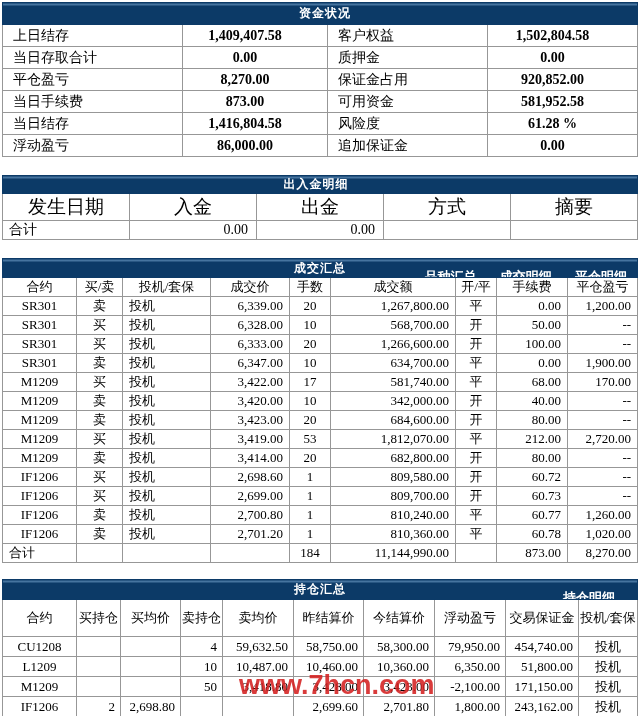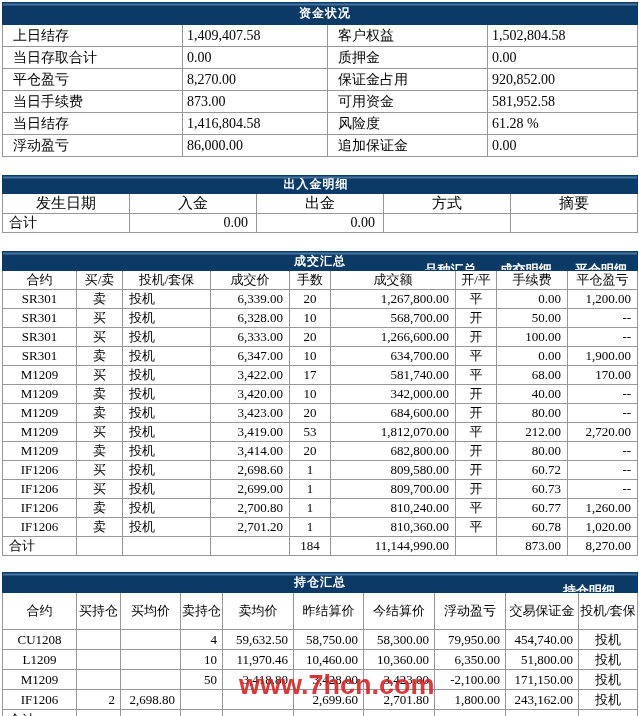--- a/index.html
+++ b/index.html
@@ -22,24 +22,24 @@
     background:linear-gradient(#46749f 0, #46749f 2px, #0c3a67 2px);
     border-color:#0c3a67; height:17px; padding:0;
   }
   .bar-inner { position:relative; width:100%; text-align:center; }
   .bar-title { color:#fff; font-weight:bold; font-size:12px; letter-spacing:1px; }
   .bar-links { position:absolute; right:8px; top:8px; }
   .bar-link { color:#fff; font-weight:bold; font-size:13px; margin-left:20px; cursor:pointer; text-decoration:none; }
   
   .t1 td { height:21px; font-size:14px; }
   .t1 td:nth-child(1), .t1 td:nth-child(3) { text-align:left; padding-left:10px; }
-  .t1 td:nth-child(2), .t1 td:nth-child(4) { text-align:left; padding-right:24px; }
+  .t1 td:nth-child(2), .t1 td:nth-child(4) { text-align:center; padding-right:24px;font-weight:bold; }
   
   .t2 { margin-top:18px; }
-  .t2 th { height:17px; font-size:15px; text-align:center; }
+  .t2 th { height:17px; font-size:19px; text-align:center; }
   .t2 td { height:17px; font-size:14px; text-align:right; padding-right:8px; }
   .t2 tbody td:first-child { text-align:left; padding-left:6px; }
   
   .t3 { margin-top:18px; }
   .t3 th { height:17px; font-size:13px; text-align:center; padding:0 2px; }
   .t3 td { height:18px; font-size:13px; text-align:right; padding-right:6px; }
   .t3 td:nth-child(1), .t3 td:nth-child(2), .t3 td:nth-child(5), .t3 td:nth-child(7) { text-align:center; padding:0 2px; }
   .t3 td:nth-child(3) { text-align:left; padding-left:6px; }
   .t3 tbody tr:last-child td:first-child { text-align:left; padding-left:6px; }
   
@@ -394,21 +394,21 @@
           <td>58,300.00</td>
           <td>79,950.00</td>
           <td>454,740.00</td>
           <td>投机</td>
         </tr>
         <tr>
           <td>L1209</td>
           <td></td>
           <td></td>
           <td>10</td>
-          <td>11,970.46</td>
+          <td>10,487.00</td>
           <td>10,460.00</td>
           <td>10,360.00</td>
           <td>6,350.00</td>
           <td>51,800.00</td>
           <td>投机</td>
         </tr>
         <tr>
           <td>M1209</td>
           <td></td>
           <td></td>

